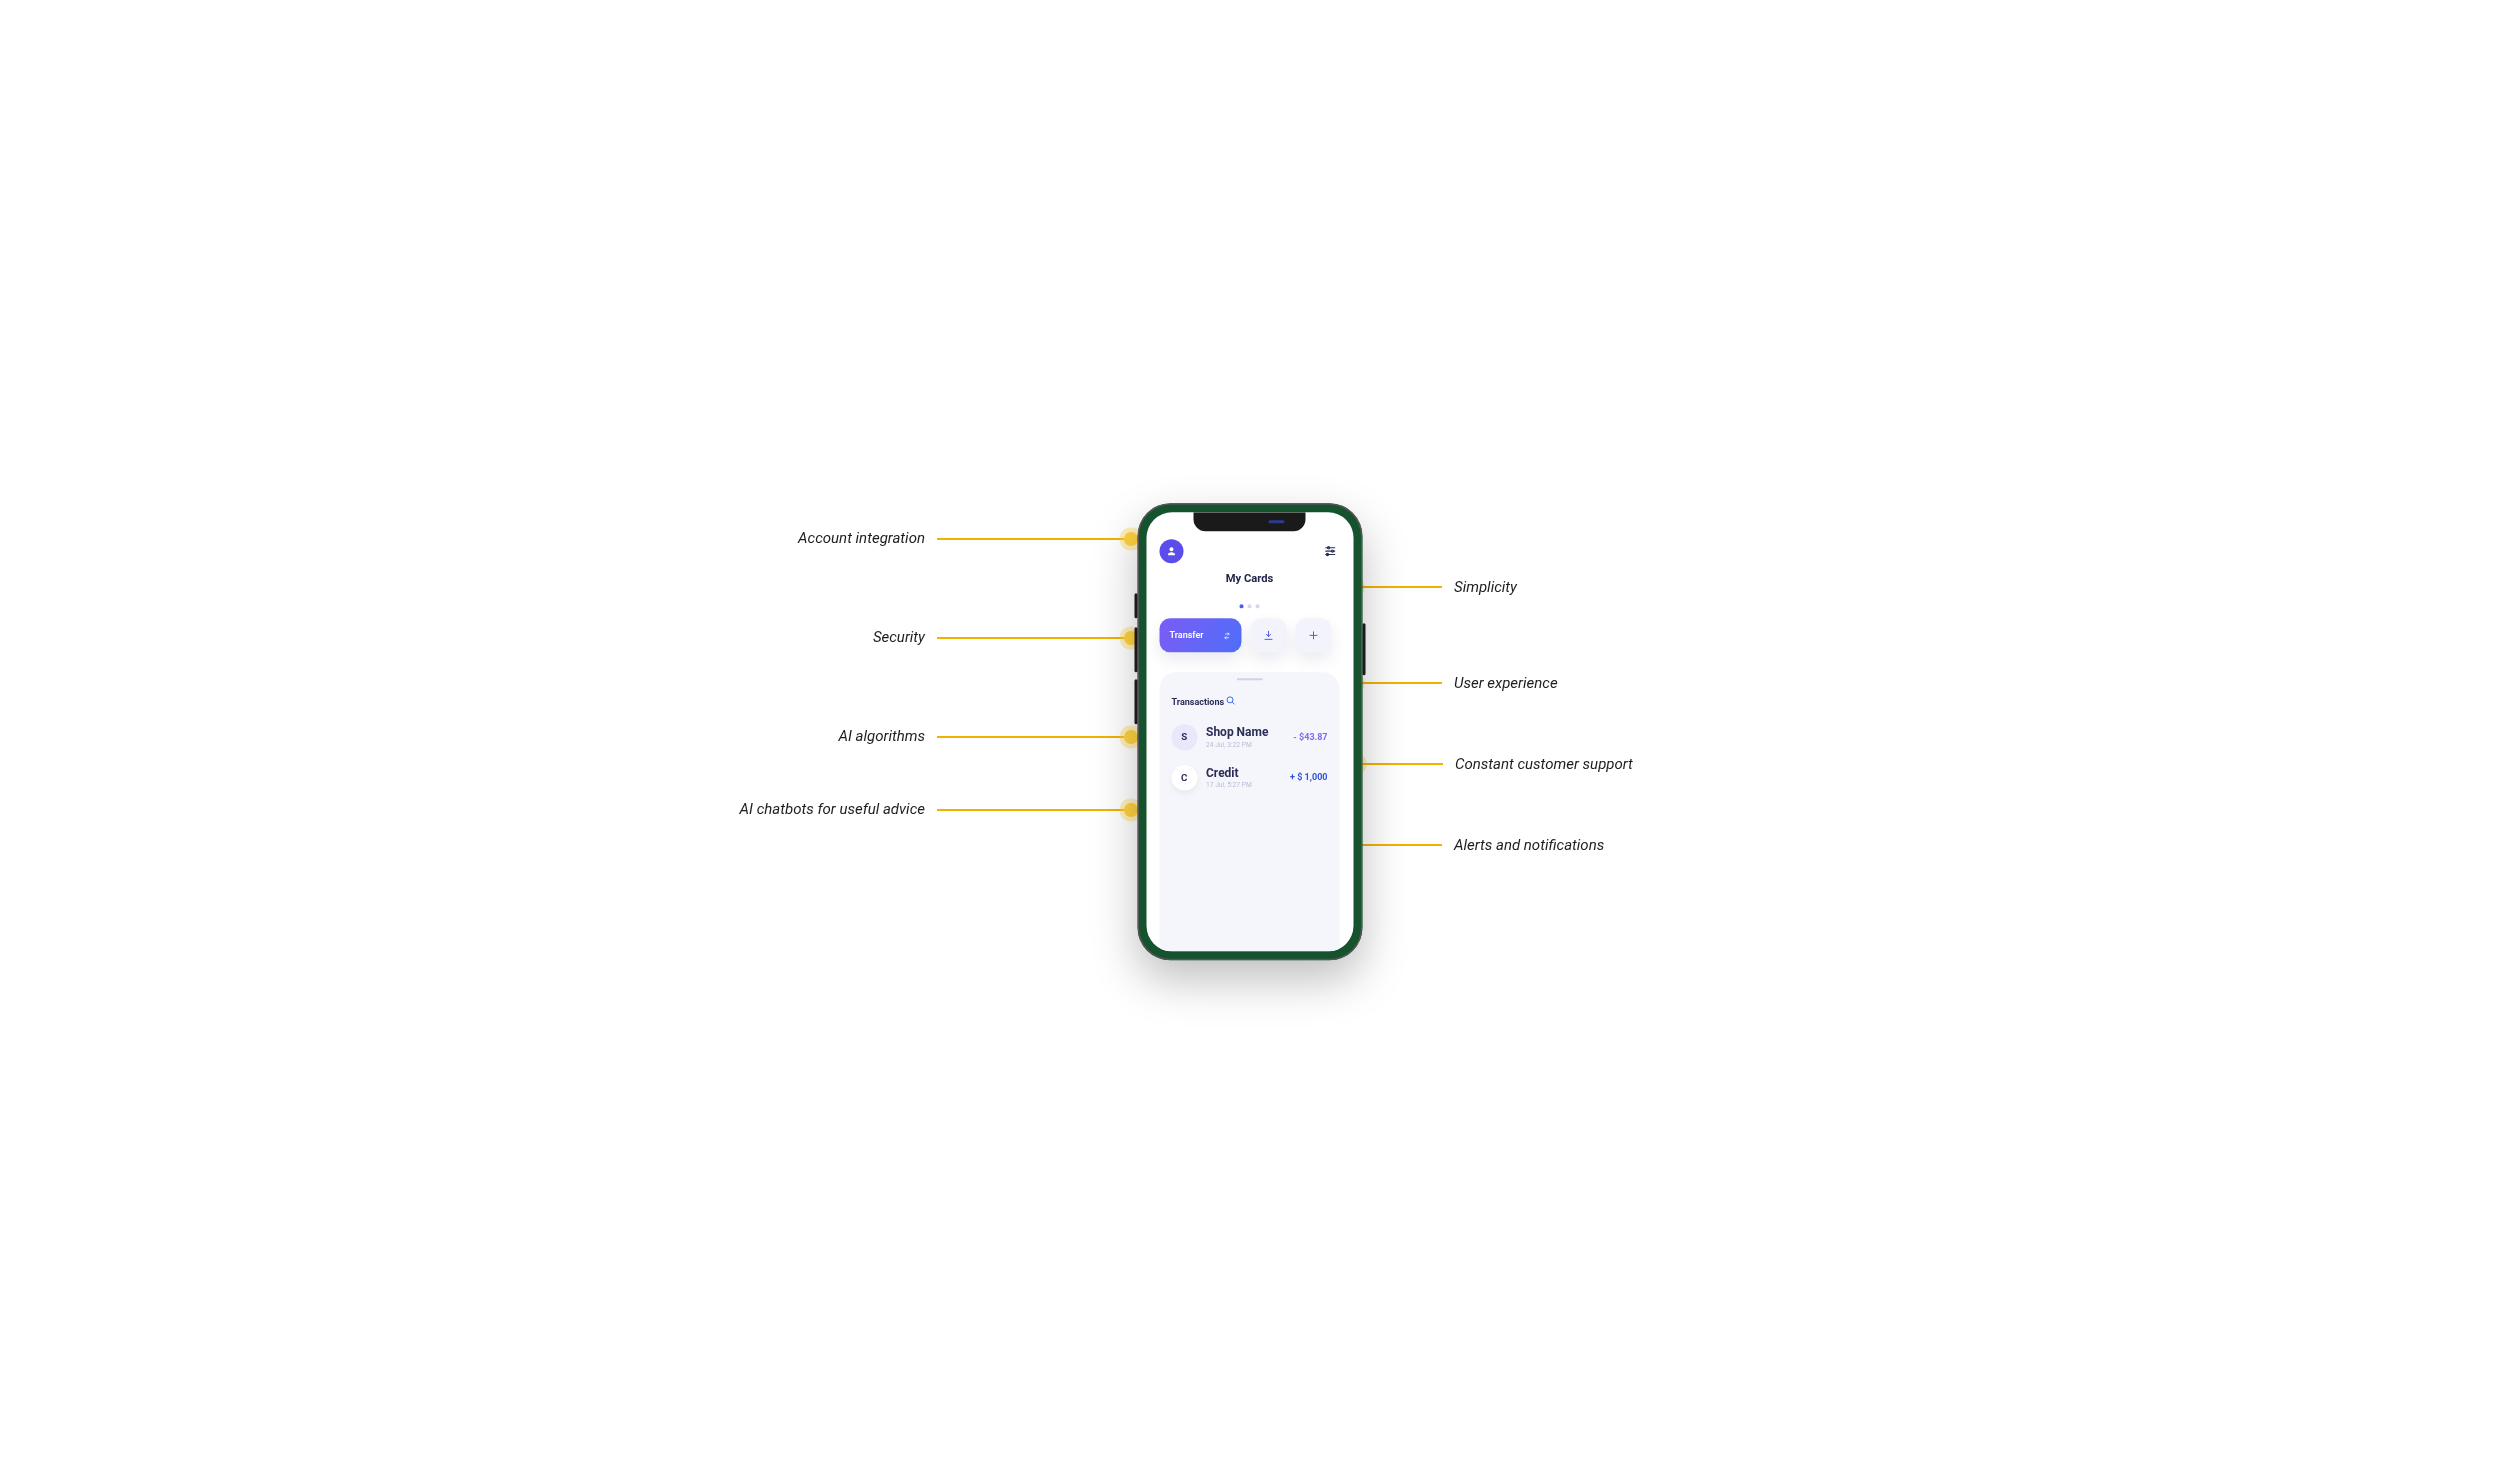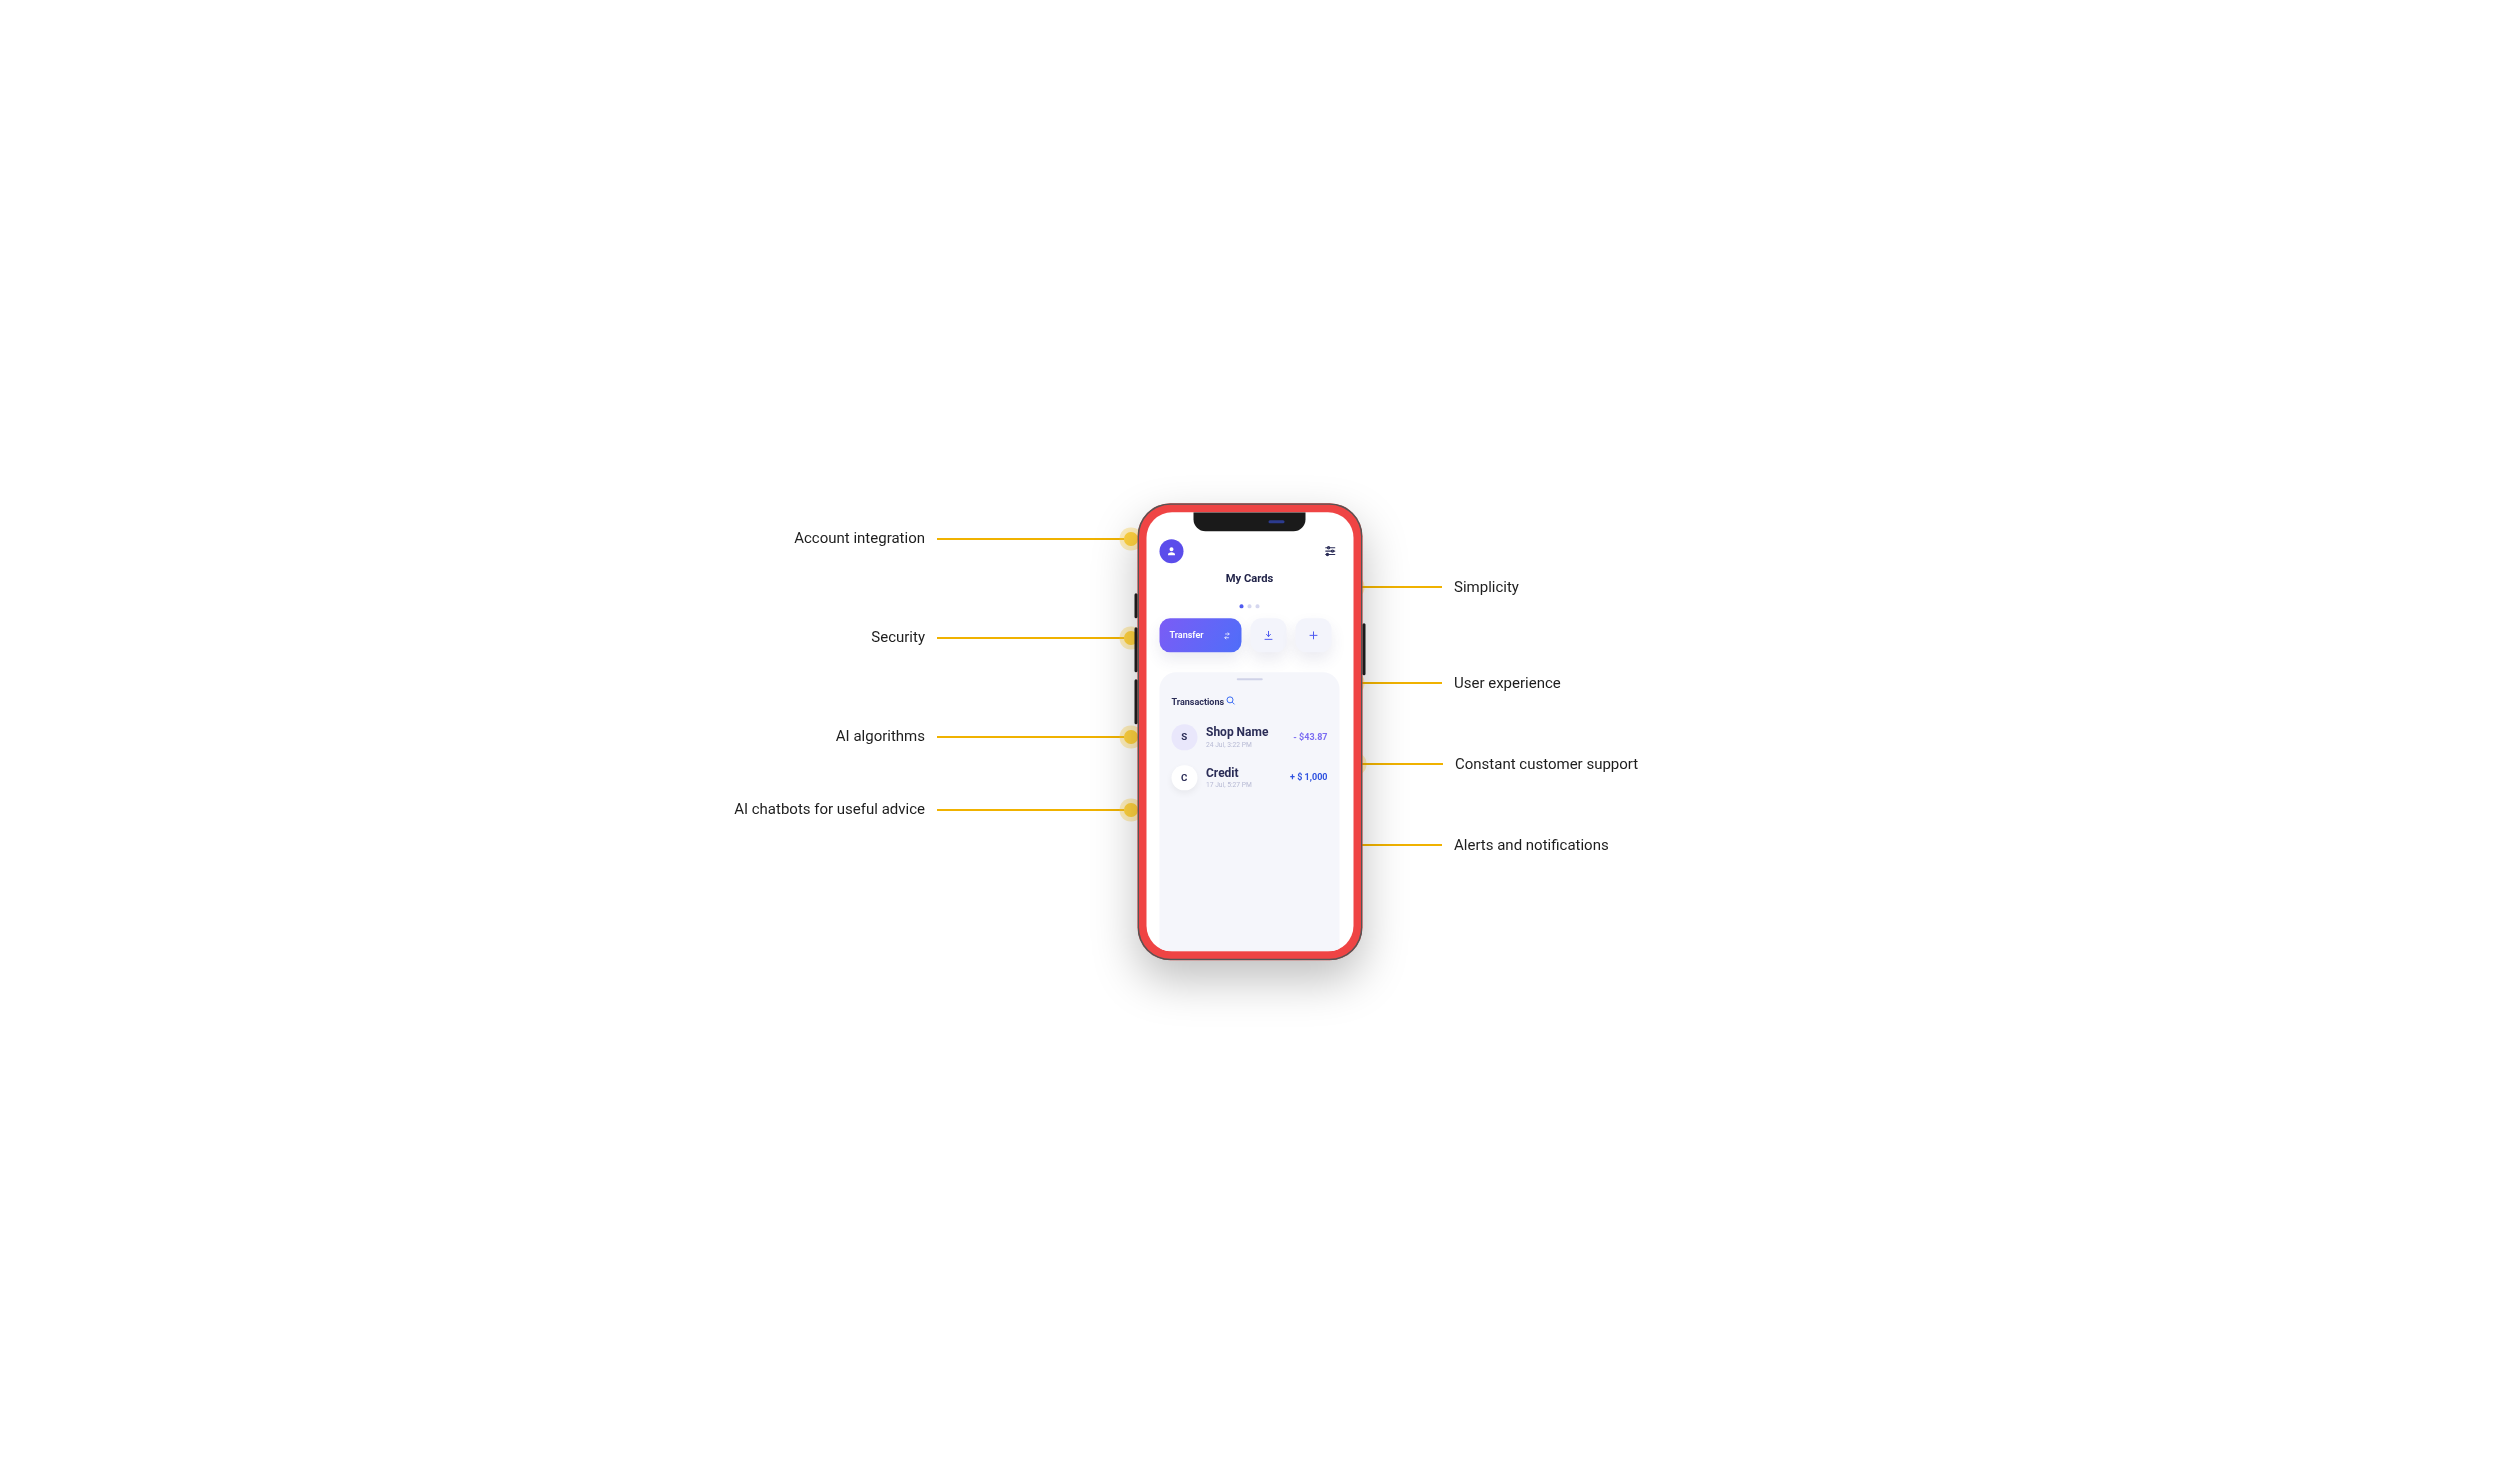--- a/index.html
+++ b/index.html
@@ -19,21 +19,21 @@
 
   
   .phone {
     position: absolute;
     left: 50%;
     top: 50%;
     transform: translate(-50%, -52%);
     width: 225px;
     height: 457px;
     border-radius: 33px;
-    background: #ef4444;
+    background: #14532d;
     padding: 9px;
     box-shadow:
       0 0 0 1.5px #555 inset,
       0 19px 45px rgba(0,0,0,0.25);
   }
   .phone::before, .phone::after {
     content: "";
     position: absolute;
     background: #1a1a1a;
     border-radius: 2.2px;
@@ -217,21 +217,21 @@
   .callout.right .label{ order:3; margin-left:12px;}
   .line{
     height:1.5px; background:#f0b200;
   }
   .dot{
     width:13.5px;height:13.5px;border-radius:50%;
     background:#ffd23f;
     box-shadow:0 0 0 4.5px rgba(255,210,63,.35);
     flex:0 0 auto;
   }
-  .label{ max-width:210px; white-space:normal;}
+  .label{ max-width:210px; white-space:normal;font-style:italic;}
 
   
   .c-acc   { top:126px; right:652px;} .c-acc .line{width:187px;}
   .c-sec   { top:225px; right:652px;} .c-sec .line{width:187px;}
   .c-ai    { top:324px; right:652px;} .c-ai .line{width:187px;}
   .c-chat  { top:397px; right:652px;} .c-chat .line{width:187px;}
   .c-track { top:465px; right:652px;} .c-track .line{width:174px;}
 
   .c-simp  { top:175px; left:637px;} .c-simp .line{width:82px;}
   .c-ux    { top:271px; left:637px;} .c-ux .line{width:82px;}

